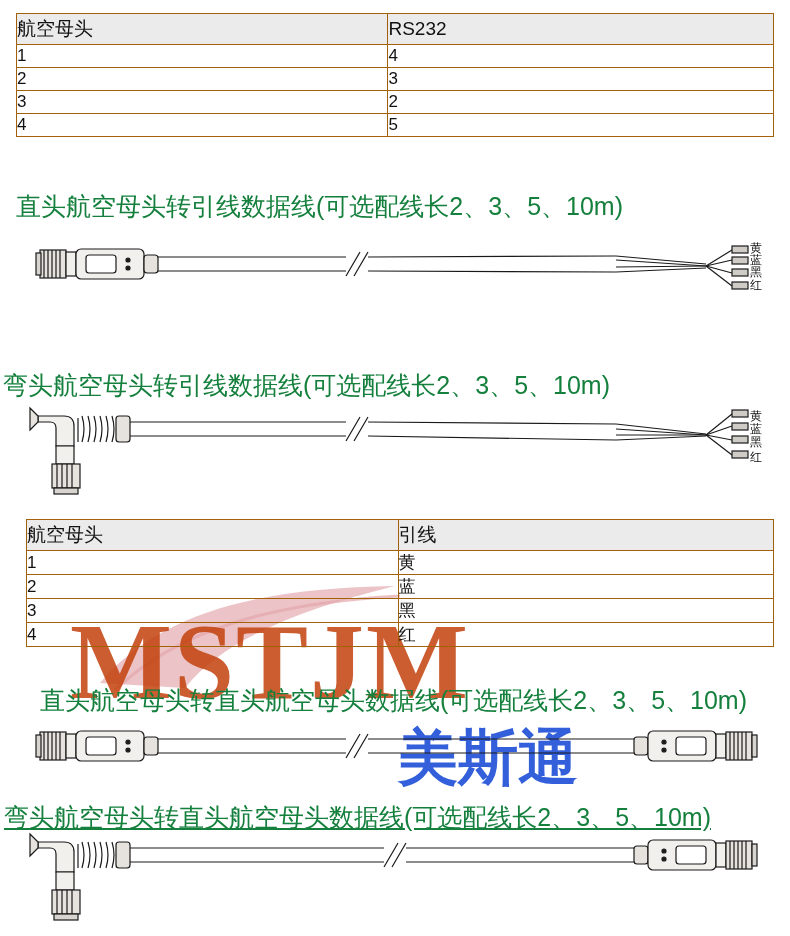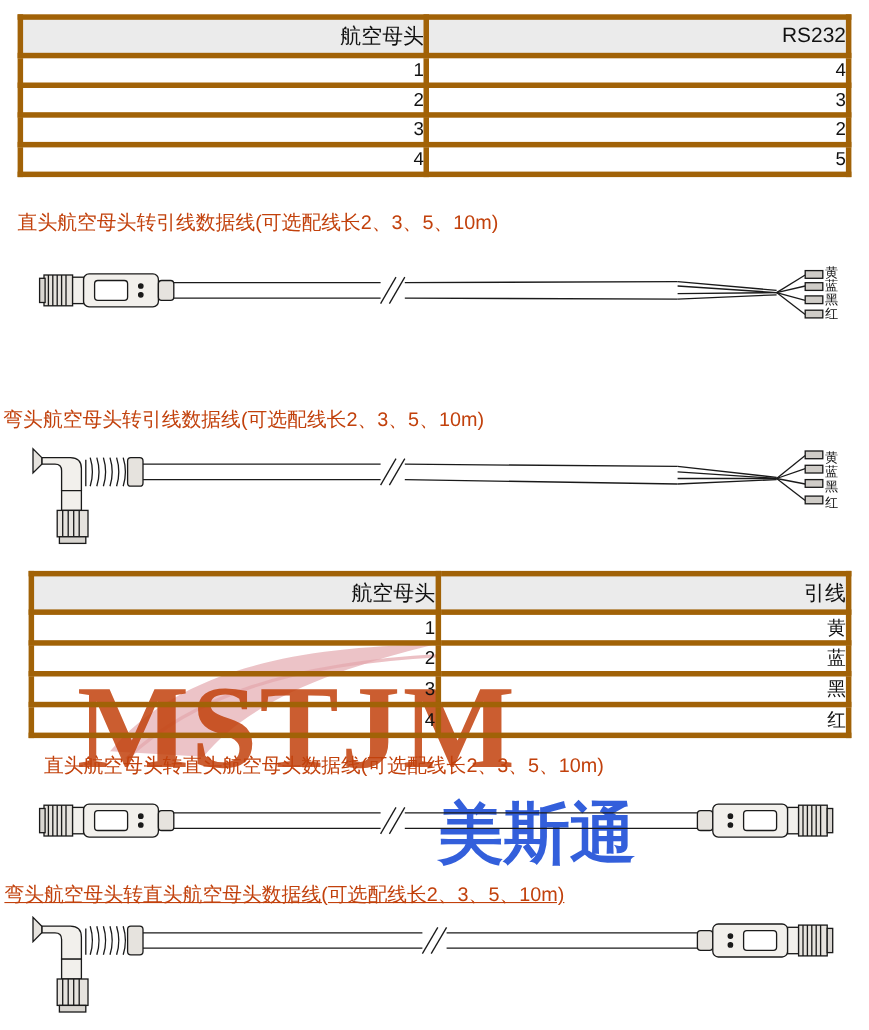--- a/index.html
+++ b/index.html
@@ -64,22 +64,22 @@
   }
 
   
   table.pin-table {
     position: absolute;
     border-collapse: collapse;
     z-index: 2;
     background: transparent;
   }
   table.pin-table td, table.pin-table th {
-    border: 5px solid #a16207;
-    text-align: right;
+    border: 1px solid #a16207;
+    text-align: left;
     font-size: 17px;
     font-family: "Liberation Sans", sans-serif;
     padding: 0;
     height: 22px;
     background: transparent;
   }
   table.pin-table thead th {
     background: #ebebeb;
     font-weight: normal;
     height: 30px;
@@ -89,22 +89,22 @@
   #table-1 col.c1 { width: 372px; }
   #table-1 col.c2 { width: 386px; }
   #table-2 { left: 26px; top: 519px; width: 748px; }
   #table-2 col.c1 { width: 372px; }
   #table-2 col.c2 { width: 376px; }
 
   
   .caption {
     position: absolute;
     font-family: "Liberation Sans", sans-serif;
-    font-size: 18px;
-    color: #c2410c;
+    font-size: 25px;
+    color: #15803d;
     white-space: nowrap;
     z-index: 2;
   }
   #cap-1 { left: 16px; top: 190px; }
   #cap-2 { left: 3px; top: 369px; }
   #cap-3 { left: 16px; top: 684px; margin-left: 24px; }
   #cap-4 { left: 4px; top: 801px; text-decoration: underline; }
 
   
   .diagram {

